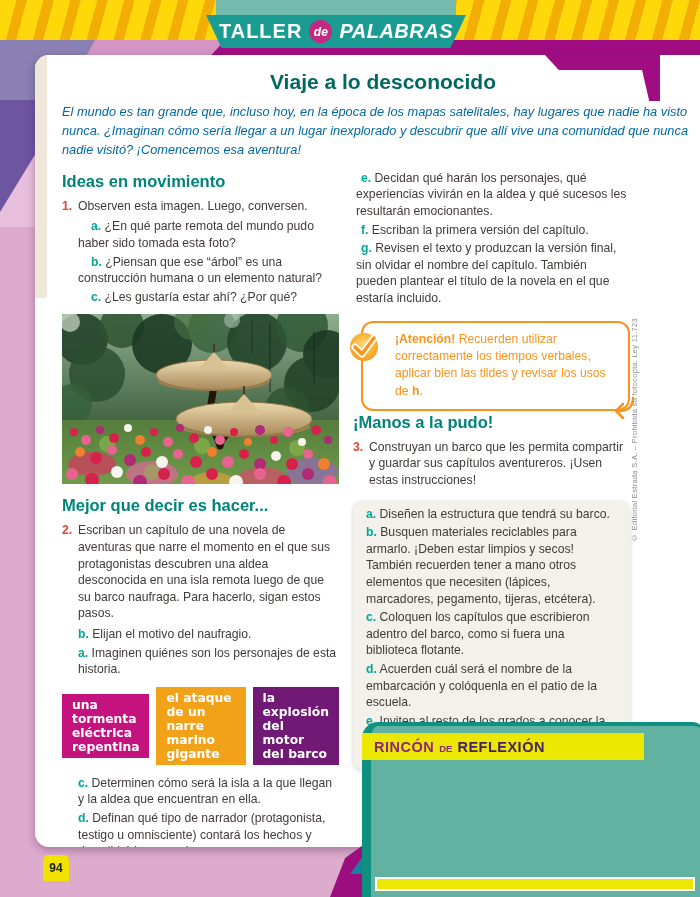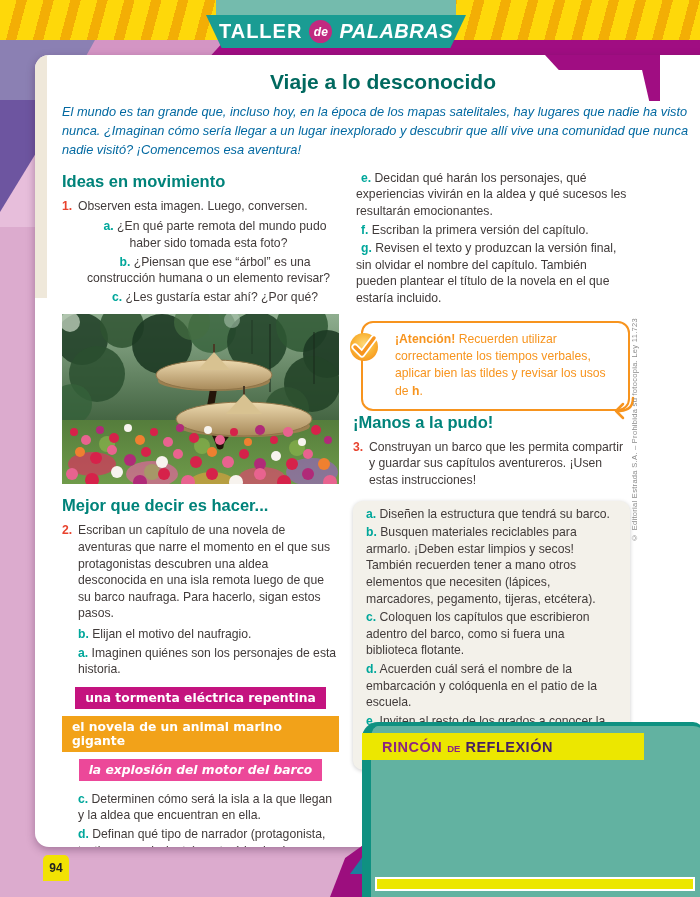--- a/index.html
+++ b/index.html
@@ -52,48 +52,48 @@
   .content{position:absolute;inset:0;padding:15px 30px 0 27px;z-index:3;}
   .title{text-align:center;color:#00695f;font-size:21px;font-weight:700;margin:0 0 9px;}
   .intro{font-size:12.8px;line-height:1.48;color:#0369a1;margin:0 0 10px;font-style:italic;}
   .columns{display:flex;gap:14px;}
   .col{width:277px;}
   h3.sec{color:#00837a;font-size:16.5px;font-weight:700;margin:2px 0 7px;}
   .num-item{display:flex;font-size:12.2px;line-height:1.36;color:#413b3a;margin-bottom:4px;}
   .num{color:#e8432e;font-weight:700;width:16px;flex:none;}
   .sub{font-size:12.2px;line-height:1.36;color:#413b3a;margin:0 0 2px 16px;}
   .sub .letter{color:#00a79b;font-weight:700;}
-  .sub.first-indent{text-indent:13px;text-align:center;}
+  .sub.first-indent{text-indent:13px;}
   .col-right .step{margin-left:3px;text-indent:5px;}
   
   .photo{display:block;margin:9px 0 12px;width:277px;height:170px;}
   
-  .ribbons{display:flex;flex-direction:column;align-items:center;gap:7px;margin:9px 0 10px;}
+  .ribbons{display:flex;flex-direction:row;align-items:center;gap:7px;margin:9px 0 10px;}
   .ribbon{color:#fff;font-weight:700;font-size:12.3px;padding:4px 10px;font-family:"DejaVu Sans",sans-serif;}
   .ribbon.r1{background:#c4137f;}
   .ribbon.r2{background:#f2a219;}
-  .ribbon.r3{background:#ec4899;font-style:italic;}
+  .ribbon.r3{background:#701a75;}
   
   .attention{position:relative;border:2px solid #f7941e;border-radius:12px;margin:14px 0 0 8px;
     padding:8px 14px 9px 32px;font-size:12.2px;line-height:1.42;color:#f7941e;}
   .attention .lbl{font-weight:700;}
   .attention .boldh{font-weight:700;}
   .att-icon{position:absolute;left:-17px;top:6px;width:36px;height:36px;}
   .att-stem{position:absolute;left:-2px;top:42px;width:2px;height:32px;background:#f7941e;}
   .att-arrow{position:absolute;right:-8px;bottom:-13px;width:30px;height:27px;}
   .manos-h{margin-top:13px;}
   
   .instr-box{margin-top:12px;background:#f3f1ea;border-radius:10px;box-shadow:0 1px 4px rgba(0,0,0,.2);
     padding:5px 13px;}
   .instr-box .sub{margin-left:0;}
   
   .rincon{left:362px;top:722px;width:332px;height:175px;background:#62b2a1;
     border-left:9px solid #0f9181;border-top:4px solid #0f9181;border-radius:16px 10px 0 0;z-index:5;}
   .rincon-label{position:absolute;left:-9px;top:7px;width:258px;background:#ece700;padding:5px 12px 4px;}
-  .rl-1{color:#8c2481;font-weight:800;font-size:14.5px;letter-spacing:.5px;margin-left:8px;}
+  .rl-1{color:#8c2481;font-weight:800;font-size:14.5px;letter-spacing:.5px;}
   .rl-2{color:#8c2481;font-weight:700;font-size:9.5px;margin:0 5px;}
   .rl-3{color:#46215f;font-weight:800;font-size:14.5px;letter-spacing:.5px;}
   .rincon-text{margin:46px 22px 0 20px;color:#fff;font-size:12.6px;font-weight:600;line-height:1.45;text-indent:26px;}
   .rincon-stripe{position:absolute;left:4px;right:8px;bottom:10px;height:10px;background:#ece700;border:2px solid #fff;}
   
   .tab{left:43px;top:855px;width:26px;height:26px;background:#f2e203;border-radius:5px 5px 0 0;z-index:5;
     display:flex;justify-content:center;padding-top:6px;font-size:12px;font-weight:700;color:#222;box-sizing:border-box;}
   .copyright{left:630px;top:278px;height:264px;z-index:4;writing-mode:vertical-rl;transform:rotate(180deg);
     font-size:7.5px;color:#8c8c8c;letter-spacing:.3px;display:flex;align-items:center;}
 </style>
@@ -127,21 +127,21 @@
 
     <div class="columns">
 
       <div class="col col-left">
         <h3 class="sec">Ideas en movimiento</h3>
         <div class="num-item">
           <span class="num">1.</span>
           <div>Observen esta imagen. Luego, conversen.</div>
         </div>
         <p class="sub first-indent"><span class="letter">a.</span> <span>¿En qué parte remota del mundo pudo haber sido tomada esta foto?</span></p>
-        <p class="sub first-indent"><span class="letter">b.</span> <span>¿Piensan que ese “árbol” es una construcción humana o un elemento revisar?</span></p>
+        <p class="sub first-indent"><span class="letter">b.</span> <span>¿Piensan que ese “árbol” es una construcción humana o un elemento natural?</span></p>
         <p class="sub first-indent"><span class="letter">c.</span> <span>¿Les gustaría estar ahí? ¿Por qué?</span></p>
 
         <svg class="photo" viewBox="0 0 277 170" xmlns="http://www.w3.org/2000/svg">
           <defs>
             <linearGradient id="sky" x1="0" y1="0" x2="0" y2="1">
                 <stop offset="0" stop-color="#8fae8f"></stop>
                 <stop offset="1" stop-color="#3c5d3a"></stop>
               </linearGradient>
             <linearGradient id="field" x1="0" y1="0" x2="0" y2="1">
                 <stop offset="0" stop-color="#557d3c"></stop>
@@ -251,21 +251,21 @@
         <h3 class="sec">Mejor que decir es hacer...</h3>
         <div class="num-item">
           <span class="num">2.</span>
           <div>Escriban un capítulo de una novela de aventuras que narre el momento en el que sus protagonistas descubren una aldea desconocida en una isla remota luego de que su barco naufraga. Para hacerlo, sigan estos pasos.</div>
         </div>
         <p class="sub"><span class="letter">b.</span> <span>Elijan el motivo del naufragio.</span></p>
         <p class="sub"><span class="letter">a.</span> <span>Imaginen quiénes son los personajes de esta historia.</span></p>
 
         <div class="ribbons">
           <span class="ribbon r1">una tormenta eléctrica repentina</span>
-          <span class="ribbon r2">el novela de un animal marino gigante</span>
+          <span class="ribbon r2">el ataque de un narre marino gigante</span>
           <span class="ribbon r3">la explosión del motor del barco</span>
         </div>
 
         <p class="sub"><span class="letter">c.</span> <span>Determinen cómo será la isla a la que llegan y la aldea que encuentran en ella.</span></p>
         <p class="sub"><span class="letter">d.</span> <span>Definan qué tipo de narrador (protagonista, testigo u omnisciente) contará los hechos y describirá los espacios.</span></p>
       </div>
 
       <div class="col col-right">
         <p class="sub step"><span class="letter">e.</span> <span>Decidan qué harán los personajes, qué experiencias vivirán en la aldea y qué sucesos les resultarán emocionantes.</span></p>
         <p class="sub step"><span class="letter">f.</span> <span>Escriban la primera versión del capítulo.</span></p>

